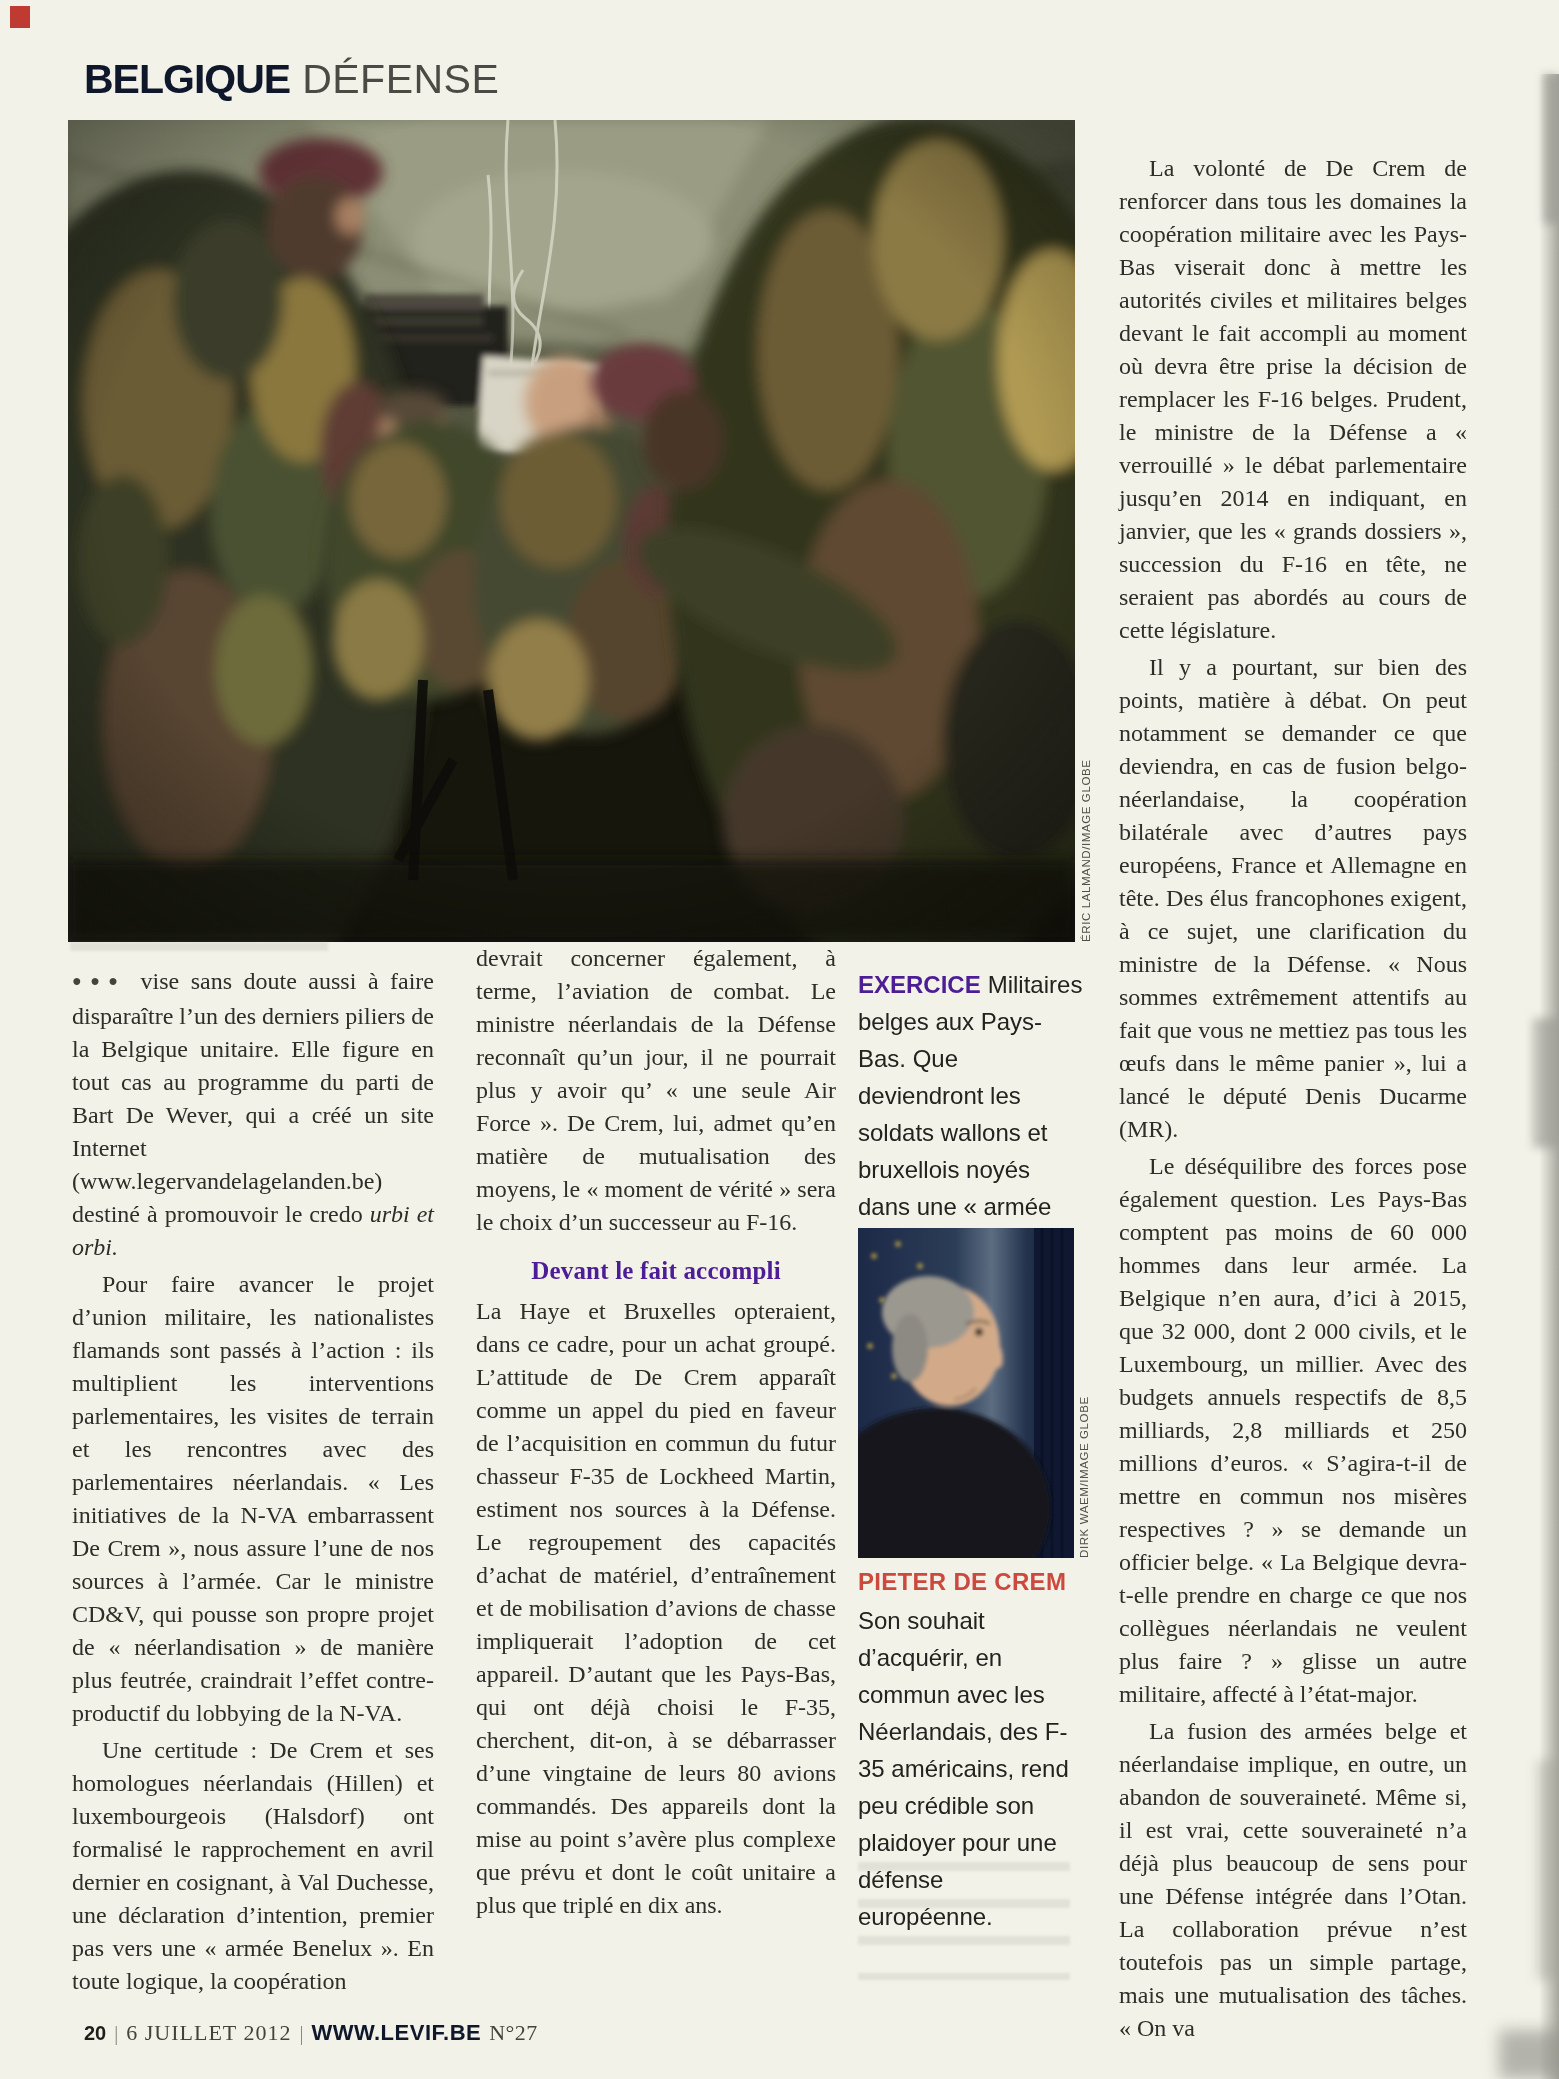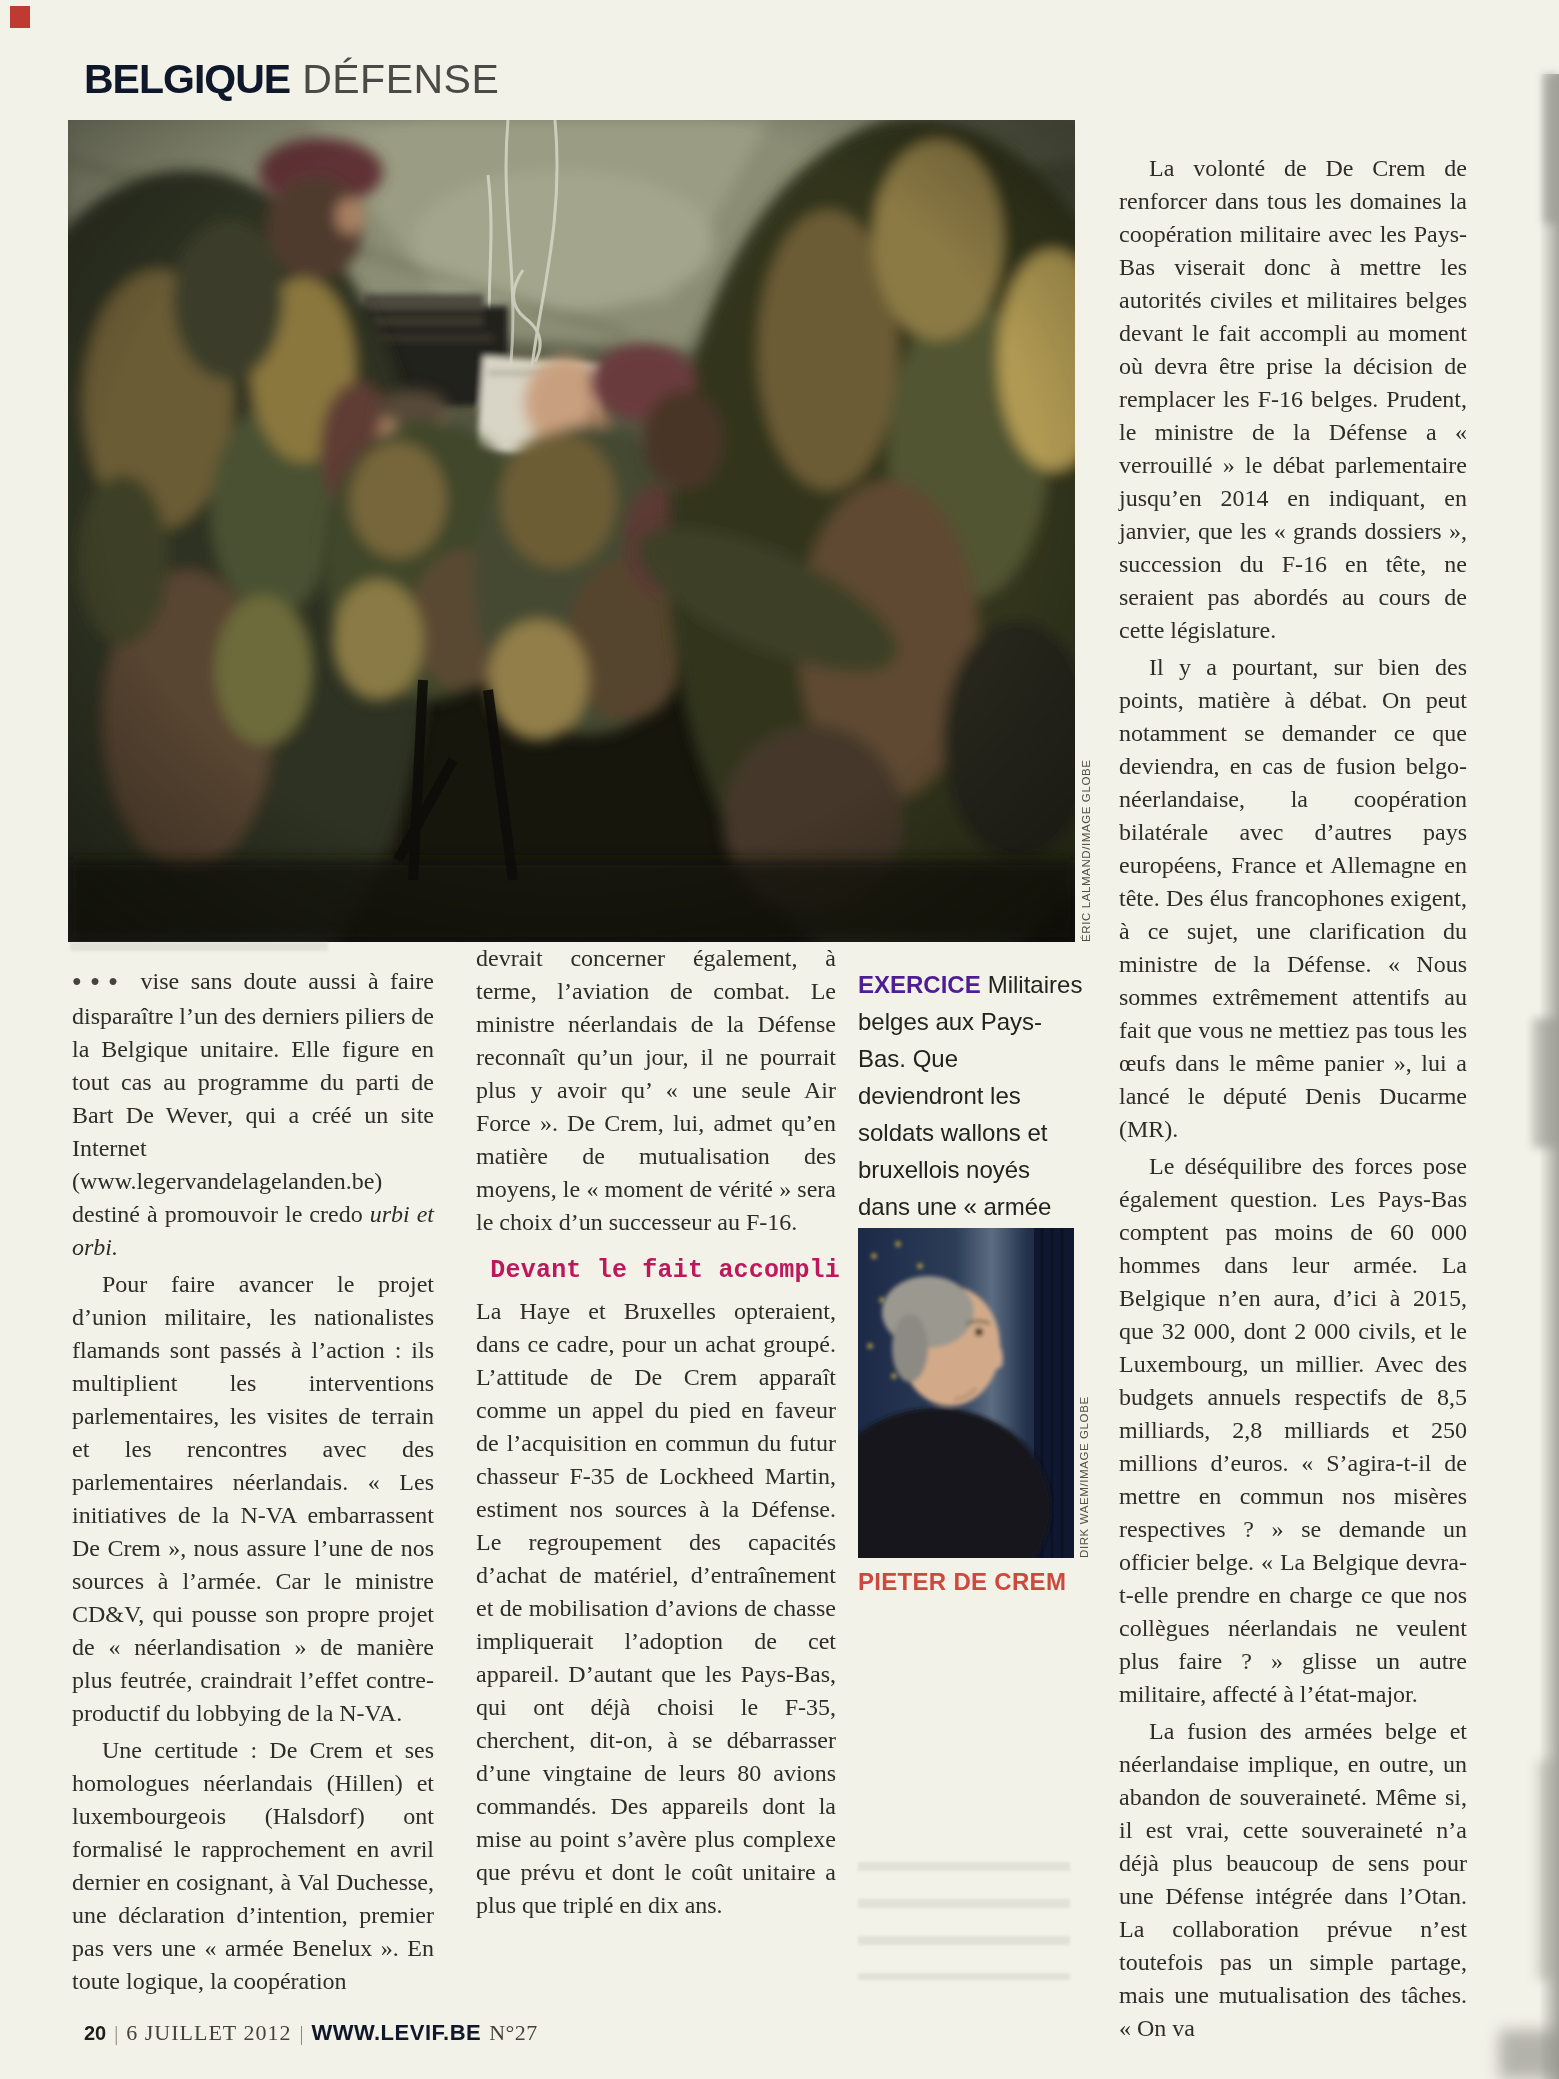--- a/index.html
+++ b/index.html
@@ -36,22 +36,22 @@
   .col{position:absolute;text-align:justify;font-size:24px;line-height:33px;
     color:#2f2d28;hyphens:auto;-webkit-hyphens:auto;}
   .col p{margin:4px;}
   .col p.ind{text-indent:30px;}
   #col1{left:68px;top:961px;width:370px;height:1052px;}
   #col2{left:472px;top:938px;width:368px;height:1055px;}
   #col4{left:1115px;top:148px;width:356px;height:1876px;}
   .dots{font-size:16px;letter-spacing:3px;color:#45433c;margin-right:14px;
     position:relative;top:-3px;}
   .credo-italic{font-style:italic;}
-  .subhead{font-family:Liberation Mono, monospace;
-    font-weight:bold;font-size:25px;color:#be185d;text-align:right;
+  .subhead{font-family:Liberation Serif, serif;
+    font-weight:bold;font-size:25px;color:#4c1d95;text-align:center;
     margin:15px 0 8px 0;letter-spacing:0.2px;}
   
   .caption{position:absolute;left:858px;width:216px;
     font-family:"Liberation Sans","DejaVu Sans",sans-serif;
     font-size:24px;line-height:37px;color:#23221e;text-align:left;}
   #caption-ex{top:966px;}
   #caption-ex .cap-label{font-weight:bold;color:#4c1d95;margin-right:7px;}
   #caption-dc{top:1565px;}
   #caption-dc .cap-label{display:block;font-weight:bold;color:#cc4a3d;
     font-size:24px;line-height:34px;margin-bottom:3px;letter-spacing:0.3px;}
@@ -247,20 +247,21 @@
         <path d="M118,160 q-8,10 -22,12" stroke="#b08c6e" stroke-width="3" fill="none"></path>
         <polygon points="96,190 122,198 88,212" fill="#e9e6dc"></polygon>
         <ellipse cx="78" cy="280" rx="115" ry="100" fill="#13161f"></ellipse>
       </g>
     </svg>
   </figure>
   <div class="credit-v credit-decrem">DIRK WAEM/IMAGE GLOBE</div>
 
   <aside class="caption" id="caption-dc">
     <span class="cap-label">PIETER DE CREM</span>
+    <span>Son souhait d’acquérir, en commun avec les Néerlandais, des F-35 américains, rend peu crédible son plaidoyer pour une défense européenne.</span>
   </aside>
 
   <div class="col" id="col4">
     <p class="ind">La volonté de De Crem de renforcer dans tous les domaines la coopération militaire avec les Pays-Bas viserait donc à mettre les autorités civiles et militaires belges devant le fait accompli au moment où devra être prise la décision de remplacer les F-16 belges. Prudent, le ministre de la Défense a « verrouillé » le débat parlementaire jusqu’en 2014 en indiquant, en janvier, que les « grands dossiers », succession du F-16 en tête, ne seraient pas abordés au cours de cette législature.</p>
     <p class="ind">Il y a pourtant, sur bien des points, matière à débat. On peut notamment se demander ce que deviendra, en cas de fusion belgo-néerlandaise, la coopération bilatérale avec d’autres pays européens, France et Allemagne en tête. Des élus francophones exigent, à ce sujet, une clarification du ministre de la Défense. « Nous sommes extrêmement attentifs au fait que vous ne mettiez pas tous les œufs dans le même panier », lui a lancé le député Denis Ducarme (MR).</p>
     <p class="ind">Le déséquilibre des forces pose également question. Les Pays-Bas comptent pas moins de 60 000 hommes dans leur armée. La Belgique n’en aura, d’ici à 2015, que 32 000, dont 2 000 civils, et le Luxembourg, un millier. Avec des budgets annuels respectifs de 8,5 milliards, 2,8 milliards et 250 millions d’euros. « S’agira-t-il de mettre en commun nos misères respectives ? » se demande un officier belge. « La Belgique devra-t-elle prendre en charge ce que nos collègues néerlandais ne veulent plus faire ? » glisse un autre militaire, affecté à l’état-major.</p>
     <p class="ind">La fusion des armées belge et néerlandaise implique, en outre, un abandon de souveraineté. Même si, il est vrai, cette souveraineté n’a déjà plus beaucoup de sens pour une Défense intégrée dans l’Otan. La collaboration prévue n’est toutefois pas un simple partage, mais une mutualisation des tâches. « On va</p>
   </div>
 
   <footer class="footer">

